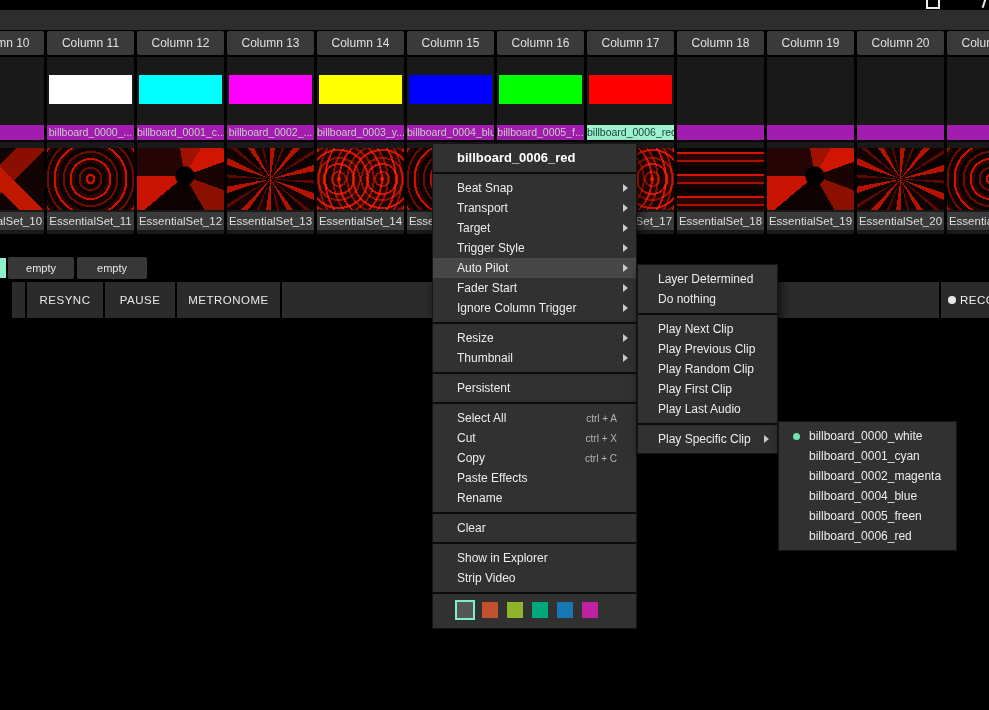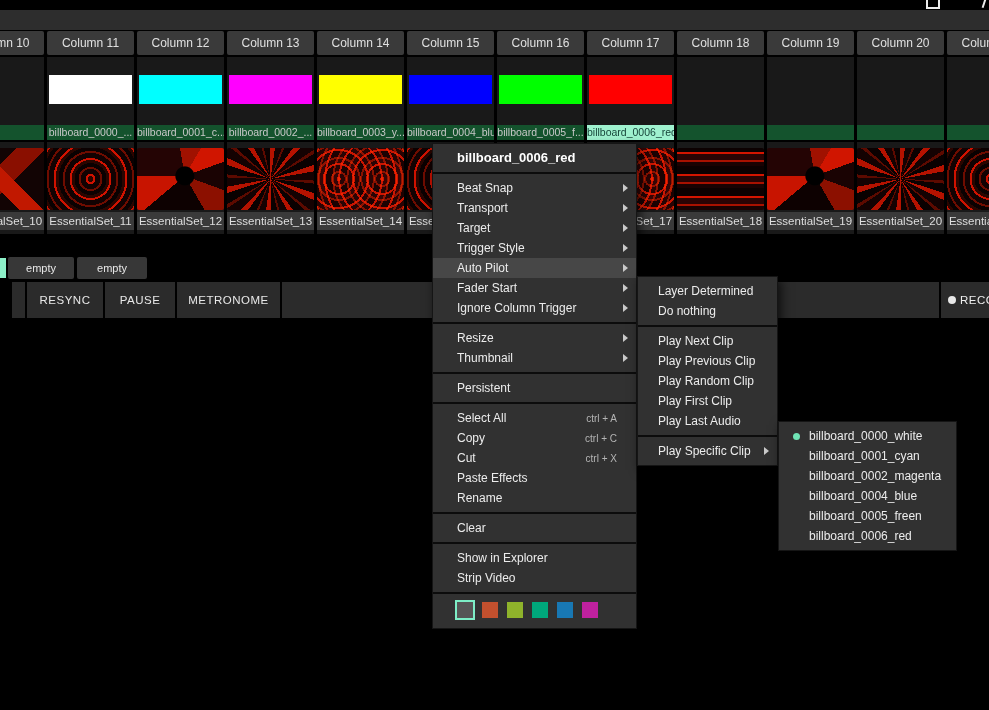--- a/index.html
+++ b/index.html
@@ -13,21 +13,21 @@
   
   .rowflex{position:absolute;left:-43px;display:flex;gap:3px;}
   .cols-row{top:31px;height:24px;}
   .colbtn{width:87px;height:24px;background:#3a3a3a;border-radius:2px;display:flex;align-items:center;justify-content:center;
           font-size:12px;color:#e0e0e0;flex:none;}
   .clips-row{top:57px;height:83px;}
   .cell{width:87px;flex:none;position:relative;background:#191919;}
   .clip-cell{height:83px;}
   .bar{position:absolute;left:2px;right:2px;top:18px;height:29px;display:none;}
   .has-color .bar{display:block;}
-  .clip-label{position:absolute;left:0;right:0;bottom:0;height:15px;background:#14532d;color:#c9c9c9;
+  .clip-label{position:absolute;left:0;right:0;bottom:0;height:15px;background:#a21caf;color:#c9c9c9;
               font-size:10.5px;line-height:15px;text-align:center;white-space:nowrap;overflow:hidden;}
   .sel .clip-label{background:#9ff2cf;color:#17453a;}
   .sets-row{top:142px;height:92px;}
   .set-cell{height:92px;}
   .thumb{position:absolute;left:0;right:0;top:6px;height:62px;border-radius:2px;background:#1c0303;}
   .set-label{position:absolute;left:0;right:0;top:70px;height:18px;background:#3a3a3a;color:#dedede;
              font-size:11.5px;line-height:18px;text-align:center;white-space:nowrap;overflow:hidden;}
   
   .p0 .thumb{background:linear-gradient(45deg,transparent 42%,#c11800 42% 58%,transparent 58%),
              linear-gradient(135deg,transparent 40%,#8a0f00 40% 60%,transparent 60%),#120404;}
@@ -49,21 +49,21 @@
   .tsep{position:absolute;top:0;width:2px;height:36px;background:#000;}
   .tbtn{position:absolute;top:0;height:36px;display:flex;align-items:center;justify-content:center;
         font-size:11.5px;letter-spacing:.5px;color:#e8e8e8;}
   .record{position:absolute;left:936px;top:0;height:36px;display:flex;align-items:center;gap:4px;
           font-size:11.5px;letter-spacing:.5px;color:#eee;white-space:nowrap;}
   .rec-dot{width:8px;height:8px;border-radius:50%;background:#e8e8e8;flex:none;}
   
   .menu{position:absolute;background:#313131;border:1px solid #151515;box-sizing:border-box;
         box-shadow:3px 4px 10px rgba(0,0,0,.7);font-size:12px;}
   .main-menu{left:432px;top:143px;width:205px;z-index:10;}
-  .sub-menu{left:637px;top:264px;width:141px;z-index:11;margin-top:12px;}
+  .sub-menu{left:637px;top:264px;width:141px;z-index:11;}
   .subsub-menu{left:778px;top:421px;width:179px;z-index:12;}
   .mhead{height:28px;line-height:28px;padding-left:24px;font-size:13px;font-weight:bold;color:#fff;}
   .msep{height:2px;background:#0c0c0c;}
   .msec{padding:4px 0;}
   .mi{height:20px;display:flex;align-items:center;padding:0 8px 0 24px;color:#ececec;cursor:default;}
   .sub-menu .mi{padding-left:20px;}
   .subsub-menu .mi{padding-left:14px;}
   .mi .sp{flex:1;}
   .mi-short{font-size:10px;color:#b5b5b5;margin-right:6px;}
   .mi-arrow{width:0;height:0;border-left:5px solid #c9c9c9;border-top:4px solid transparent;border-bottom:4px solid transparent;
@@ -351,30 +351,30 @@
     <div class="msec">
 
         <div class="mi">
           <span class="mi-label">Select All</span>
           <span class="sp"></span>
           <span class="mi-short">ctrl + A</span>
           <span class="mi-arrow"></span>
         </div>
 
         <div class="mi">
+          <span class="mi-label">Cut</span>
+          <span class="sp"></span>
+          <span class="mi-short">ctrl + X</span>
+          <span class="mi-arrow"></span>
+        </div>
+
+        <div class="mi">
           <span class="mi-label">Copy</span>
           <span class="sp"></span>
           <span class="mi-short">ctrl + C</span>
-          <span class="mi-arrow"></span>
-        </div>
-
-        <div class="mi">
-          <span class="mi-label">Cut</span>
-          <span class="sp"></span>
-          <span class="mi-short">ctrl + X</span>
           <span class="mi-arrow"></span>
         </div>
 
 
         <div class="mi">
           <span class="mi-label">Paste Effects</span>
           <span class="sp"></span>
           <span class="mi-short"></span>
           <span class="mi-arrow"></span>
         </div>

